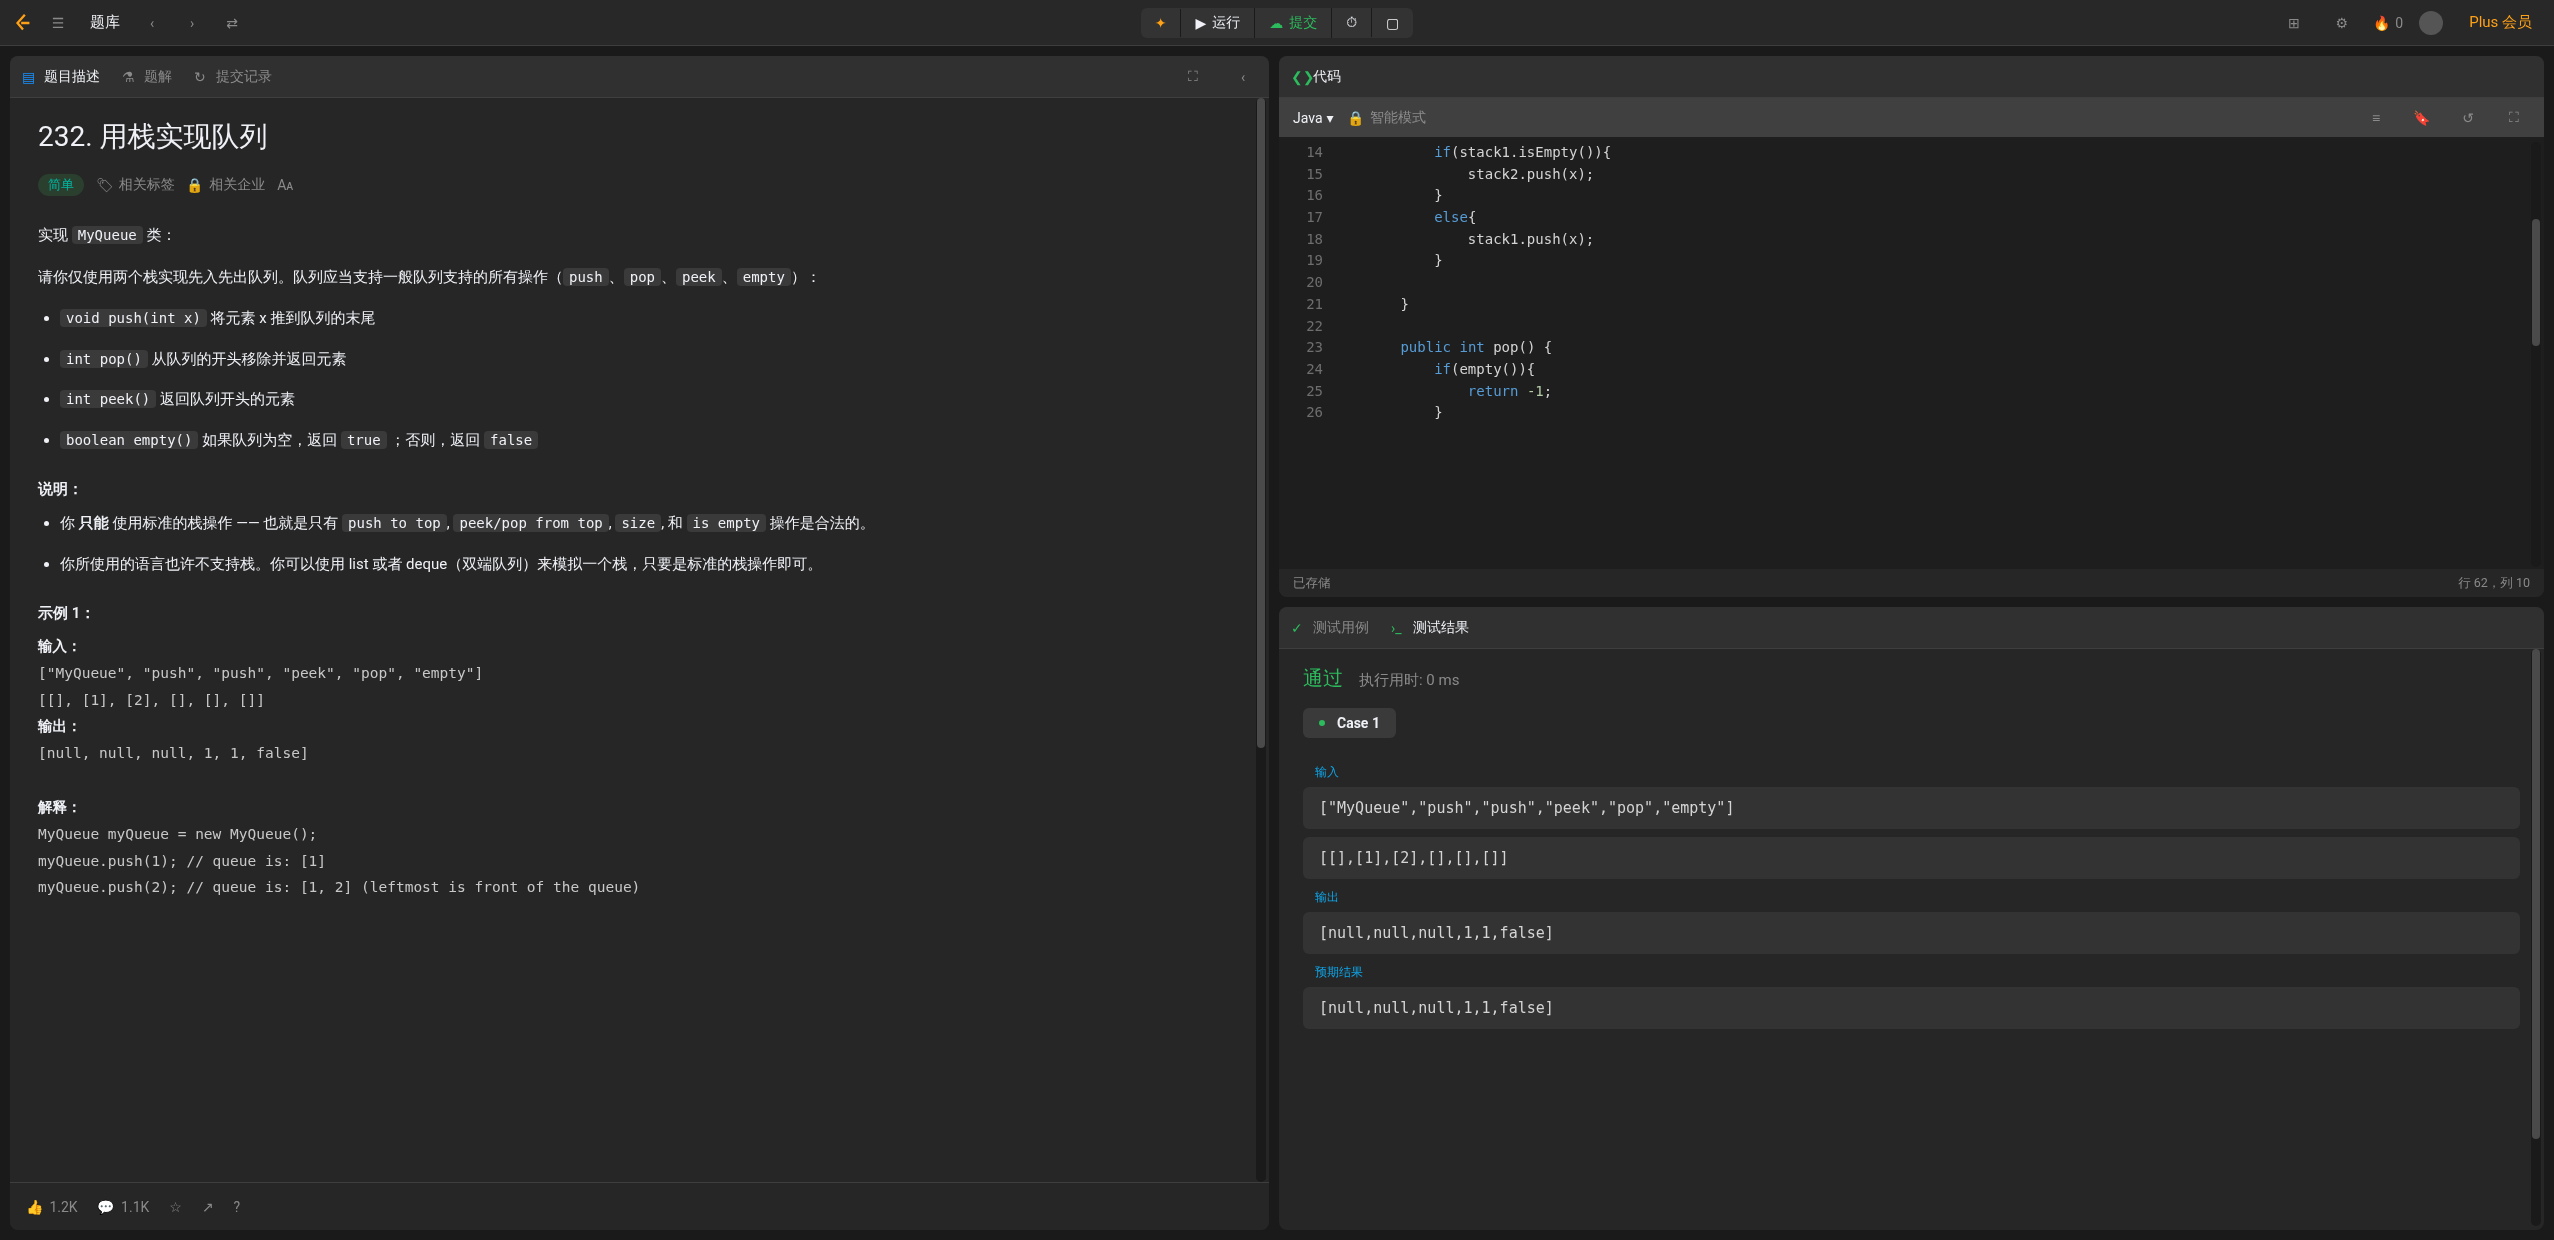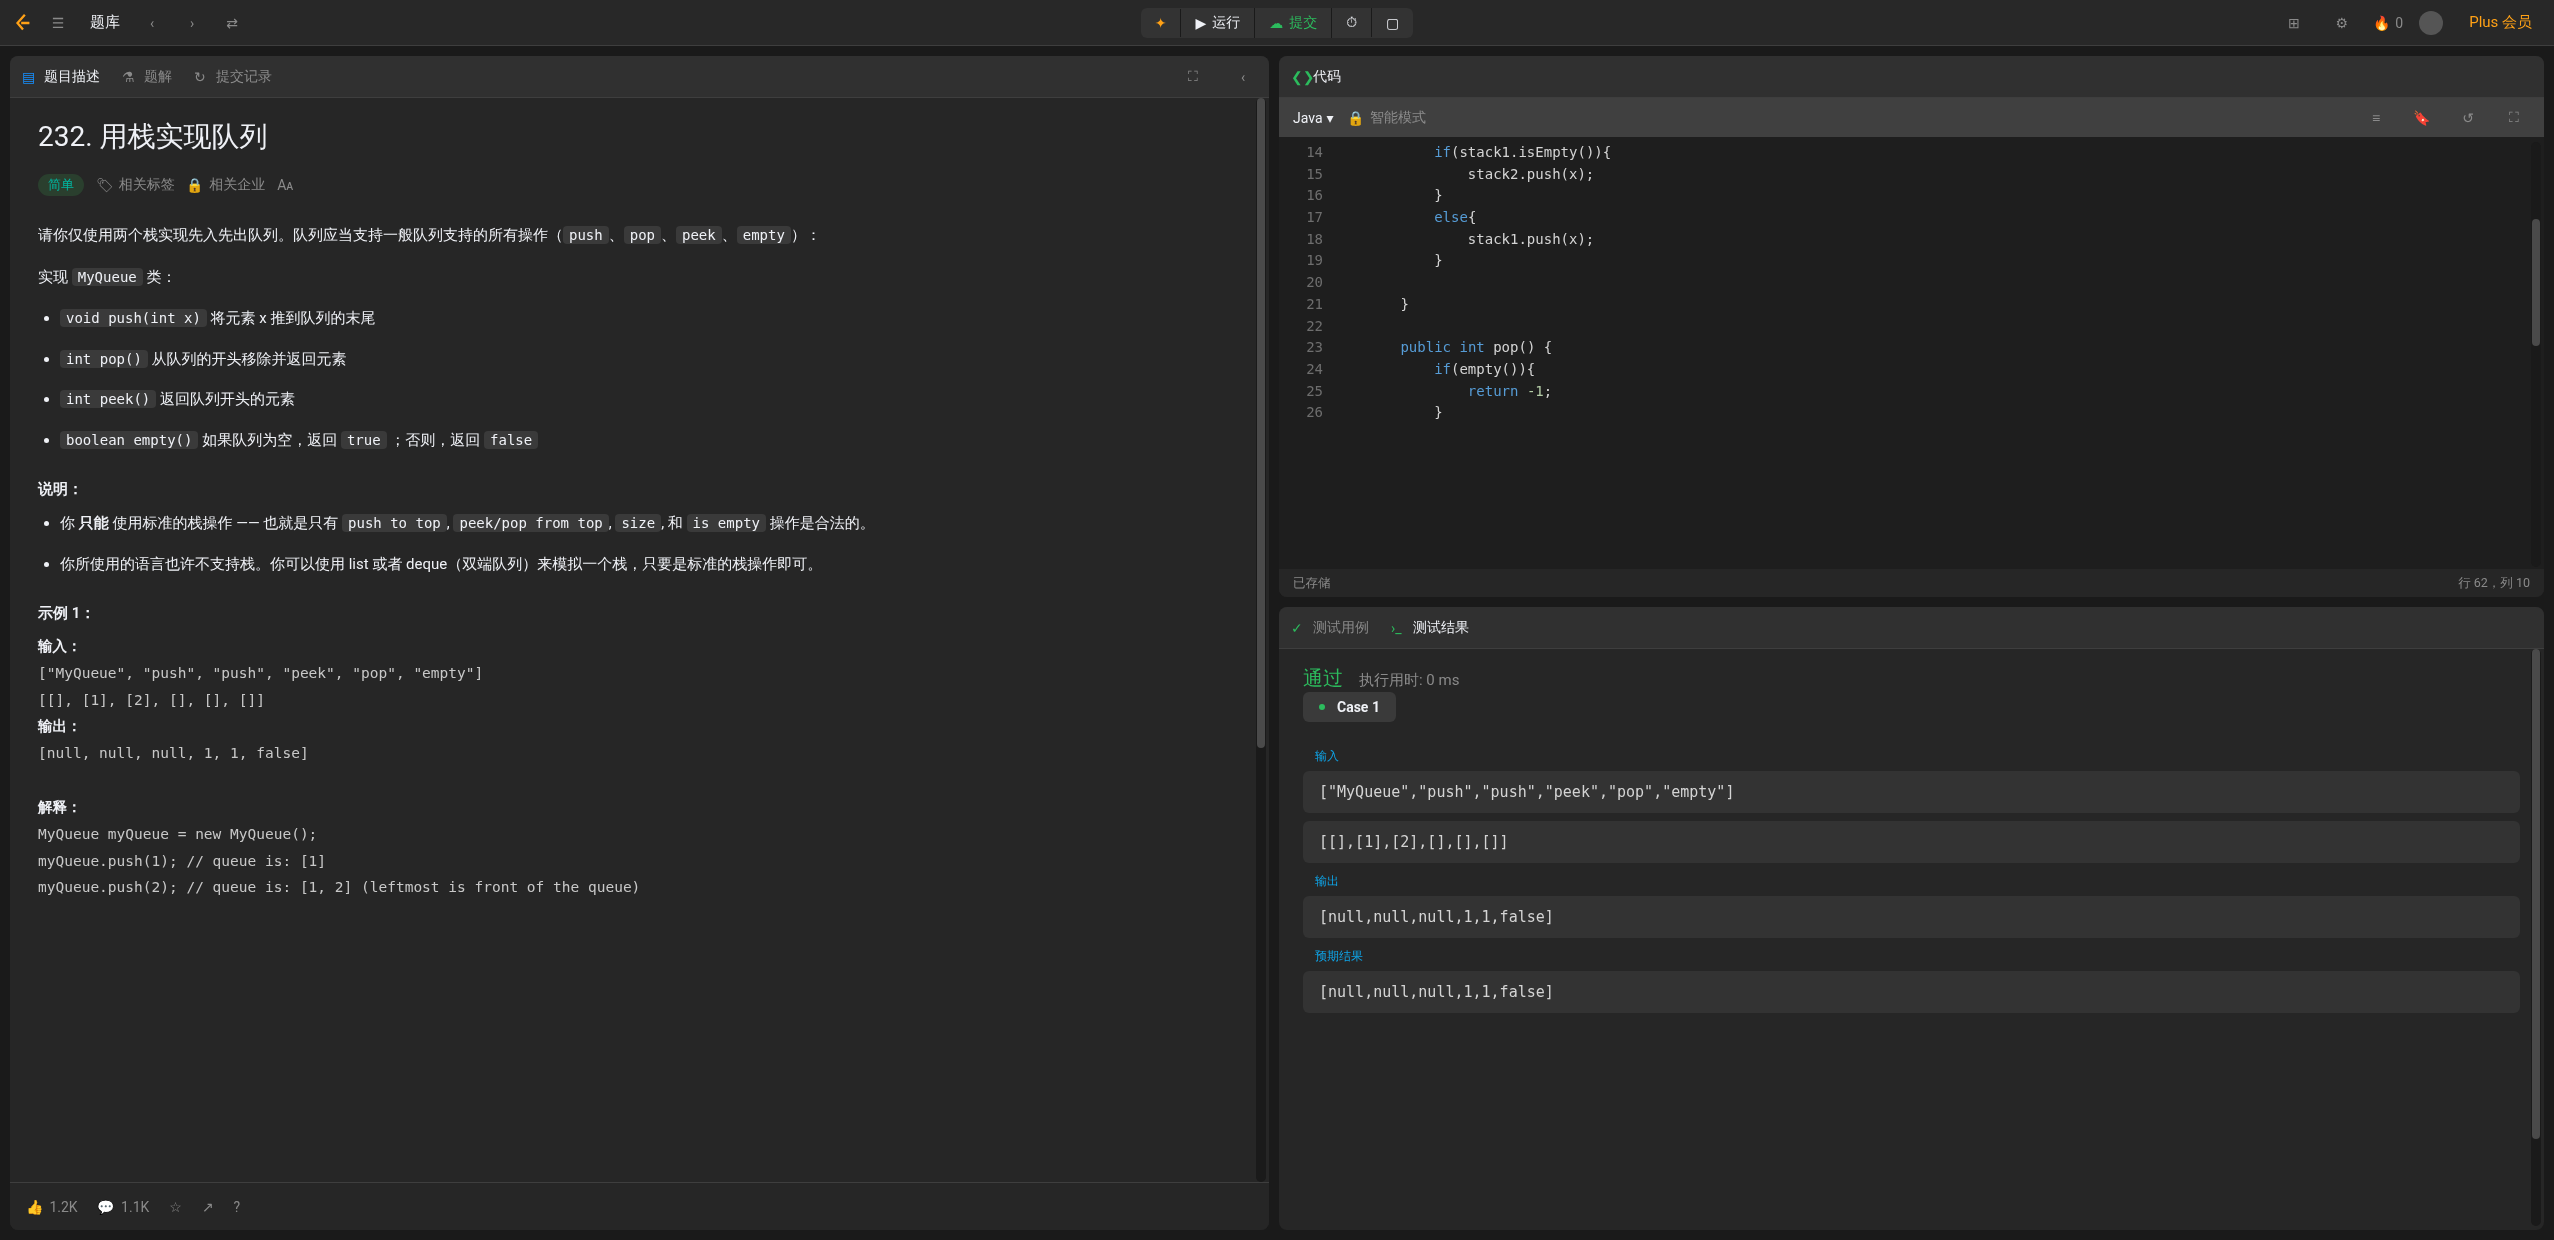--- a/index.html
+++ b/index.html
@@ -47,21 +47,21 @@
 .lang-sel{display:flex;align-items:center;gap:4px;color:#eff1f6;cursor:pointer}
 .mode-label{display:flex;align-items:center;gap:5px;color:#8a8a8a;font-size:14px}
 .lang-bar .spacer{flex:1}
 .code-area{flex:1;display:flex;overflow:hidden;background:#1e1e1e;font-family:Menlo,Consolas,monospace;font-size:14px;line-height:1.55}
 .gutter{width:54px;text-align:right;color:#6e6e6e;padding:4px 10px 4px 0;background:#1e1e1e;user-select:none}
 .code-lines{flex:1;padding:4px 0;white-space:pre;color:#d4d4d4;overflow:hidden}
 .kw{color:#569cd6}
 .num{color:#b5cea8}
 .code-status{height:28px;display:flex;align-items:center;padding:0 14px;font-size:12.5px;color:#8a8a8a;background:#262626;justify-content:space-between}
 .results-body{flex:1;overflow-y:auto;padding:16px 24px}
-.result-head{display:flex;align-items:baseline;gap:16px;margin-bottom:0}
+.result-head{display:flex;align-items:baseline;gap:16px;margin-bottom:16px}
 .pass{color:#2cbb5d;font-size:20px;font-weight:500}
 .runtime{color:#8a8a8a;font-size:15px}
 .case-pill{display:inline-flex;align-items:center;gap:12px;background:#3a3a3a;padding:7px 16px;border-radius:6px;font-size:14px;margin-bottom:16px}
 .case-pill .dot{width:6px;height:6px;border-radius:50%;background:#2cbb5d}
 .field-label{color:#0ea5e9;font-size:12px;margin:10px 12px 6px}
 .field-box{background:#333;border-radius:6px;padding:12px 16px;font-family:Menlo,Consolas,monospace;font-size:15px;color:#d4d4d4}
 .sb{position:absolute;right:3px;width:10px;background:#1a1a1a;border-radius:5px}
 .thumb{position:absolute;left:1px;right:1px;background:#4a4a4a;border-radius:4px}
 </style>
 </head>
@@ -133,22 +133,22 @@
         <span class="tag-chip">
             <span>🏷</span>
             <span>相关标签</span>
           </span>
         <span class="tag-chip">
             <span>🔒</span>
             <span>相关企业</span>
           </span>
         <span class="tag-chip">Aᴀ</span>
       </div>
+      <p><span>实现 </span><code class="inline-code">MyQueue</code><span> 类：</span></p>
       <p><span>请你仅使用两个栈实现先入先出队列。队列应当支持一般队列支持的所有操作（</span><code class="inline-code">push</code><span>、</span><code class="inline-code">pop</code><span>、</span><code class="inline-code">peek</code><span>、</span><code class="inline-code">empty</code><span>）：</span></p>
-      <p><span>实现 </span><code class="inline-code">MyQueue</code><span> 类：</span></p>
       <ul class="bullet-list">
         <li><code class="inline-code">void push(int x)</code><span> 将元素 x 推到队列的末尾</span></li>
         <li><code class="inline-code">int pop()</code><span> 从队列的开头移除并返回元素</span></li>
         <li><code class="inline-code">int peek()</code><span> 返回队列开头的元素</span></li>
         <li><code class="inline-code">boolean empty()</code><span> 如果队列为空，返回 </span><code class="inline-code">true</code><span> ；否则，返回 </span><code class="inline-code">false</code></li>
       </ul>
       <div class="sect-head">说明：</div>
       <ul class="bullet-list">
         <li><span>你 </span><b>只能</b><span> 使用标准的栈操作 —— 也就是只有 </span><code class="inline-code">push to top</code><span>, </span><code class="inline-code">peek/pop from top</code><span>, </span><code class="inline-code">size</code><span>, 和 </span><code class="inline-code">is empty</code><span> 操作是合法的。</span></li>
         <li>你所使用的语言也许不支持栈。你可以使用 list 或者 deque（双端队列）来模拟一个栈，只要是标准的栈操作即可。</li>

